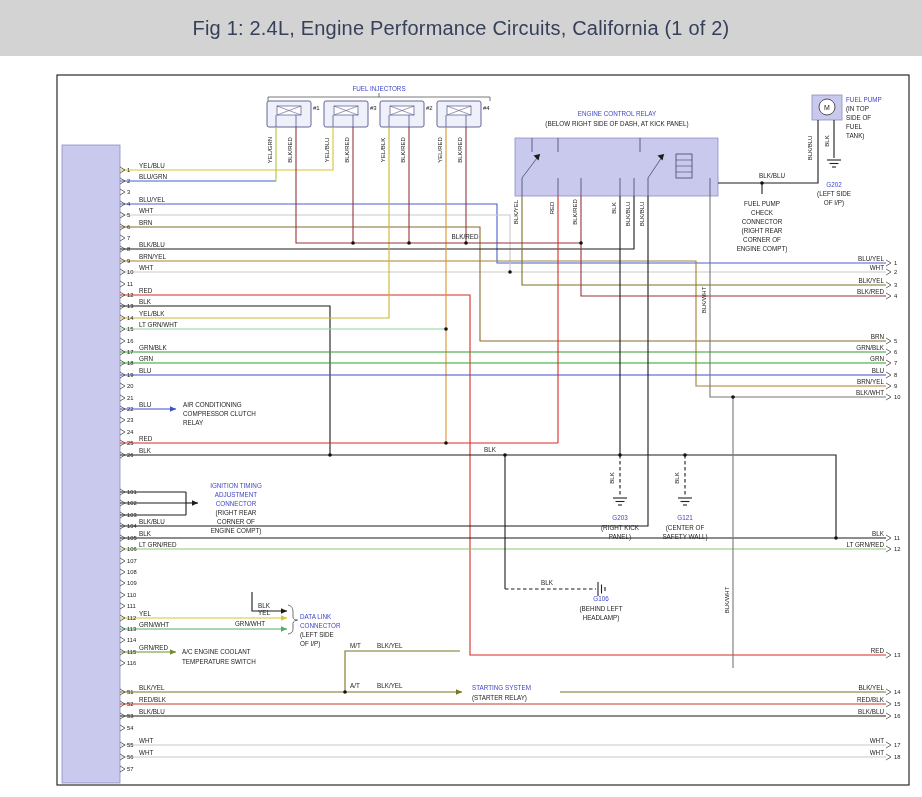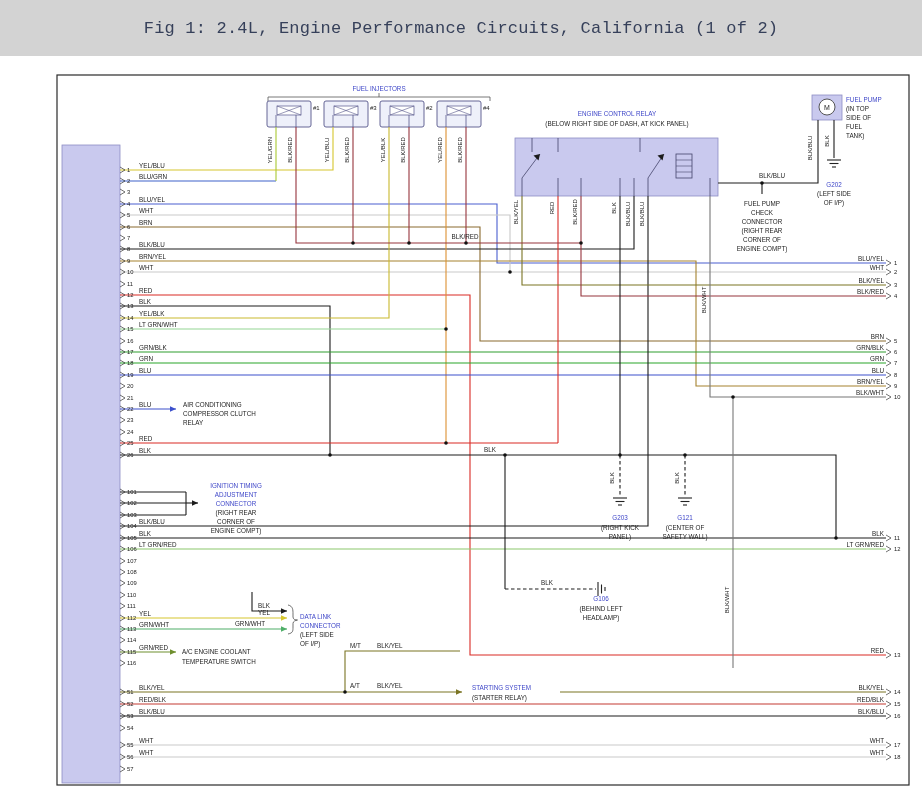--- a/index.html
+++ b/index.html
@@ -1,20 +1,20 @@
 <!DOCTYPE html>
 <html><head>
 <meta charset="utf-8">
 <style>
   html,body{margin:0;padding:0;background:#ffffff;}
   body{width:922px;height:797px;font-family:"Liberation Sans",sans-serif;}
   .stage{position:relative;width:922px;height:797px;overflow:hidden;background:#fff;}
   .titlebar{position:absolute;top:0;left:0;width:922px;height:56px;background:#d3d3d3;
             display:flex;align-items:center;justify-content:center;}
-  .titlebar span{font-size:17px;color:#36405a;letter-spacing:.2px;font-family:Liberation Mono, monospace;}
+  .titlebar span{font-size:20px;color:#36405a;letter-spacing:.2px;}
   svg{position:absolute;top:0;left:0;}
   svg text{font-family:"Liberation Sans", sans-serif;}
 </style>
 </head>
 <body>
 
 <div class="stage">
   <div class="titlebar">
     <span>Fig 1: 2.4L, Engine Performance Circuits, California (1 of 2)</span>
   </div>

